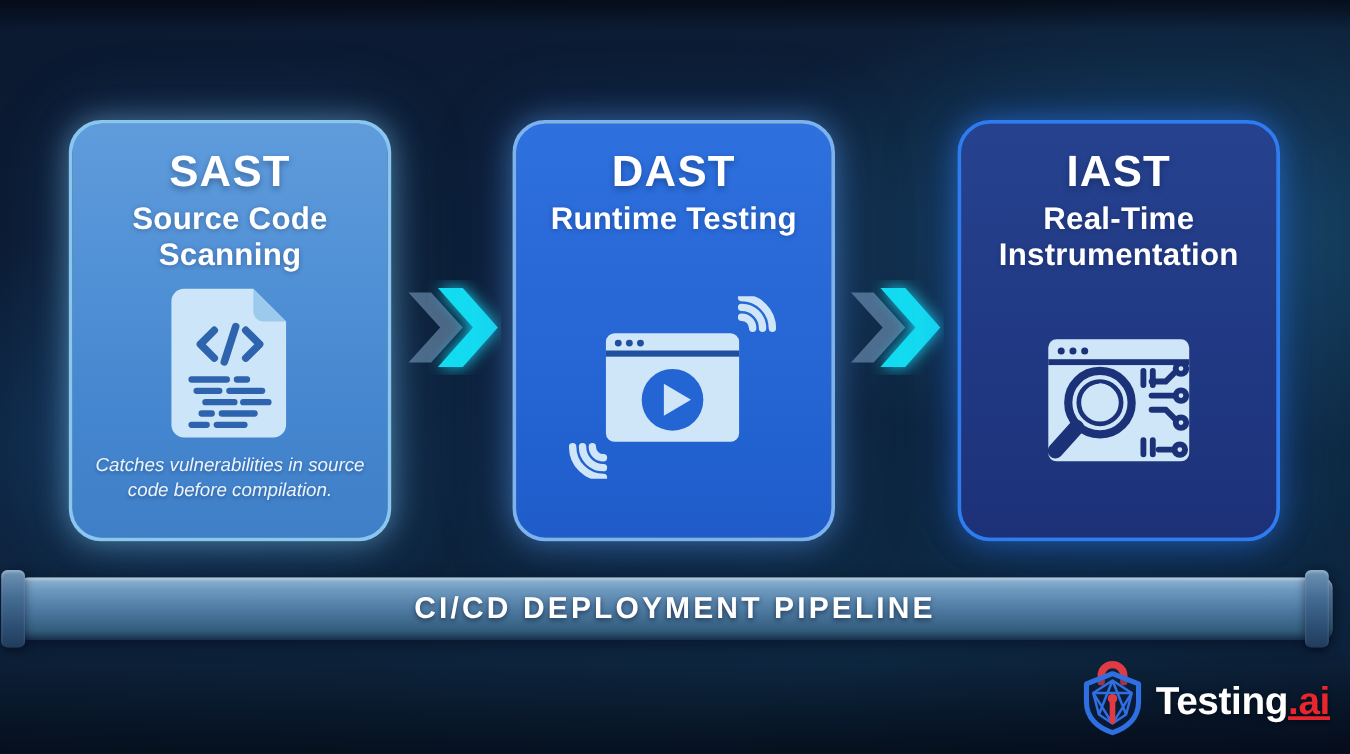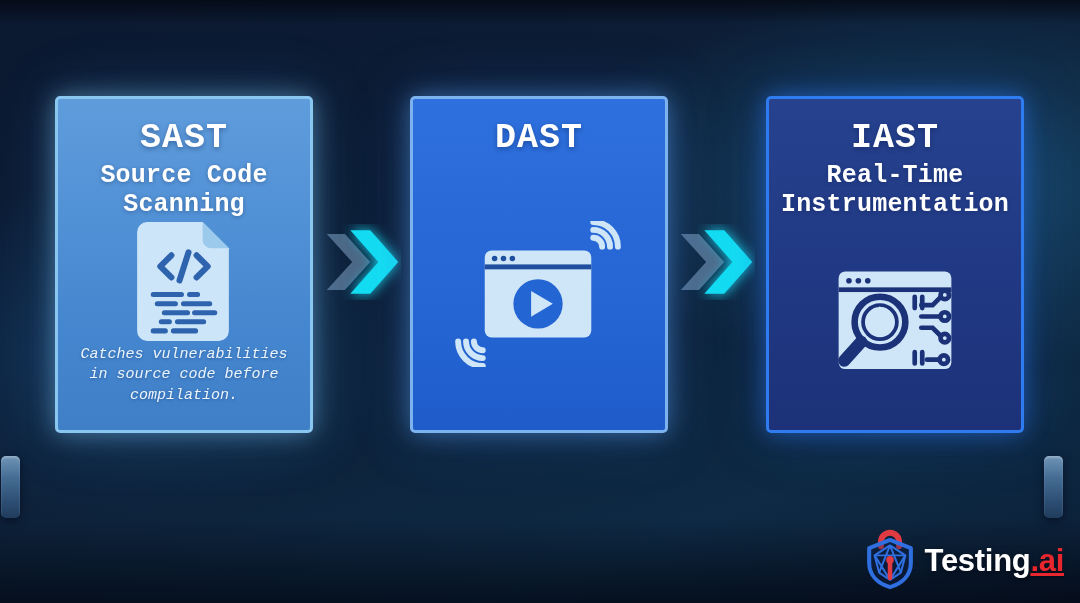--- a/index.html
+++ b/index.html
@@ -10,23 +10,23 @@
       radial-gradient(ellipse 55% 45% at 88% 30%, rgba(32,98,138,0.55), transparent 70%),
       radial-gradient(ellipse 40% 38% at 10% 58%, rgba(26,74,128,0.35), transparent 72%),
       linear-gradient(160deg, #0b1830 0%, #0d2038 48%, #0e2a44 78%, #0b1e36 100%);
   }
   .stage::after{
     content:"";position:absolute;inset:0;pointer-events:none;
     background:linear-gradient(180deg, rgba(0,0,5,0.55) 0%, transparent 4%, transparent 86%, rgba(0,0,8,0.6) 100%);
   }
   
   .card{
-    position:absolute;top:96px;width:258px;height:337px;border-radius:5px;
+    position:absolute;top:96px;width:258px;height:337px;border-radius:26px;
     display:flex;flex-direction:column;align-items:center;text-align:center;
-    box-sizing:border-box;color:#fff;z-index:2;font-family:Liberation Mono, monospace;
+    box-sizing:border-box;color:#fff;z-index:2;
   }
   .card-sast{left:55px;background:linear-gradient(180deg,#5f9cdc 0%,#4486cf 70%,#3f7fc8 100%);
     border:3px solid #89c6f0;box-shadow:0 0 24px rgba(130,198,242,.5),0 0 64px rgba(70,160,230,.22);}
   .card-dast{left:410px;background:linear-gradient(180deg,#2e70dd 0%,#2363d2 70%,#1f5cca 100%);
     border:3px solid #7cb2ee;box-shadow:0 0 24px rgba(95,165,245,.5),0 0 64px rgba(50,120,230,.22);}
   .card-iast{left:766px;background:linear-gradient(180deg,#26428f 0%,#1f3680 70%,#1c3178 100%);
     border:3px solid #2e7cf0;box-shadow:0 0 22px rgba(48,124,242,.55),0 0 60px rgba(30,90,220,.25);}
   .card-title{
     margin:20px 0 0 0;font-size:35px;font-weight:800;letter-spacing:1px;line-height:1.1;
     text-shadow:0 2px 5px rgba(0,20,60,.35);
@@ -101,20 +101,21 @@
 
   <div class="chevron chevron-1">
     <svg width="76" height="76" viewBox="0 0 84 78">
       <polygon points="2,8 22,8 50,39 22,70 2,70 30,39" fill="rgba(170,205,240,0.42)"></polygon>
       <polygon class="chev-front" points="28,4 50,4 81,39 50,74 28,74 59,39" fill="#14dff2"></polygon>
     </svg>
   </div>
 
   <section class="card card-dast">
     <h1 class="card-title">DAST</h1>
+    <h2 class="card-subtitle">Runtime Testing</h2>
     <div class="card-iconbox">
       <svg width="168" height="146" viewBox="0 0 170 148">
         <g id="waves" fill="none" stroke="#cfe6f8" stroke-width="6" stroke-linecap="round">
           <path d="M140,17 A9,9 0 0 1 149,26"></path>
           <path d="M140,9 A17,17 0 0 1 157,26"></path>
           <path d="M140,1 A25,25 0 0 1 165,26"></path>
         </g>
         <use href="#waves" transform="rotate(180 84 74)"></use>
         <rect x="30" y="30" width="108" height="88" rx="7" fill="#cfe6f8"></rect>
         <g fill="#1f4f9e">
@@ -164,20 +165,23 @@
         </g>
         <circle cx="50" cy="64" r="27" fill="none" stroke="#1c3278" stroke-width="7"></circle>
         <circle cx="50" cy="64" r="18" fill="none" stroke="#1c3278" stroke-width="4"></circle>
         <path d="M59,53 A15,15 0 0 0 50,49" fill="none" stroke="#cfe6f8" stroke-width="3" stroke-linecap="round"></path>
         <line x1="30" y1="85" x2="12" y2="105" stroke="#1c3278" stroke-width="13" stroke-linecap="round"></line>
       </svg>
     </div>
   </section>
 
   <div class="pipe-cap pipe-cap-left"></div>
+  <div class="pipe-body">
+    <span class="pipe-label">CI/CD DEPLOYMENT PIPELINE</span>
+  </div>
   <div class="pipe-cap pipe-cap-right"></div>
 
   <div class="logo">
     <span>
       <svg width="58" height="64" viewBox="0 0 64 70">
         <path d="M22,21 V16 a10,10 0 0 1 20,0 v5" stroke="#e03a43" stroke-width="6.5" fill="none" stroke-linecap="round"></path>
         <path d="M32,14 L55,23 V39 C55,53 45,62 32,66 C19,62 9,53 9,39 V23 Z" stroke="#2f6fe0" stroke-width="4.5" fill="rgba(18,38,88,0.3)" stroke-linejoin="round"></path>
         <g stroke="#2f6fe0" stroke-width="2.2" fill="none" stroke-linejoin="round">
           <path d="M32,20 L49,31 L44,50 L32,58 L20,50 L15,31 Z"></path>
           <path d="M15,31 L49,31 M32,20 L44,50 M32,20 L20,50 M15,31 L32,58 M49,31 L32,58"></path>

